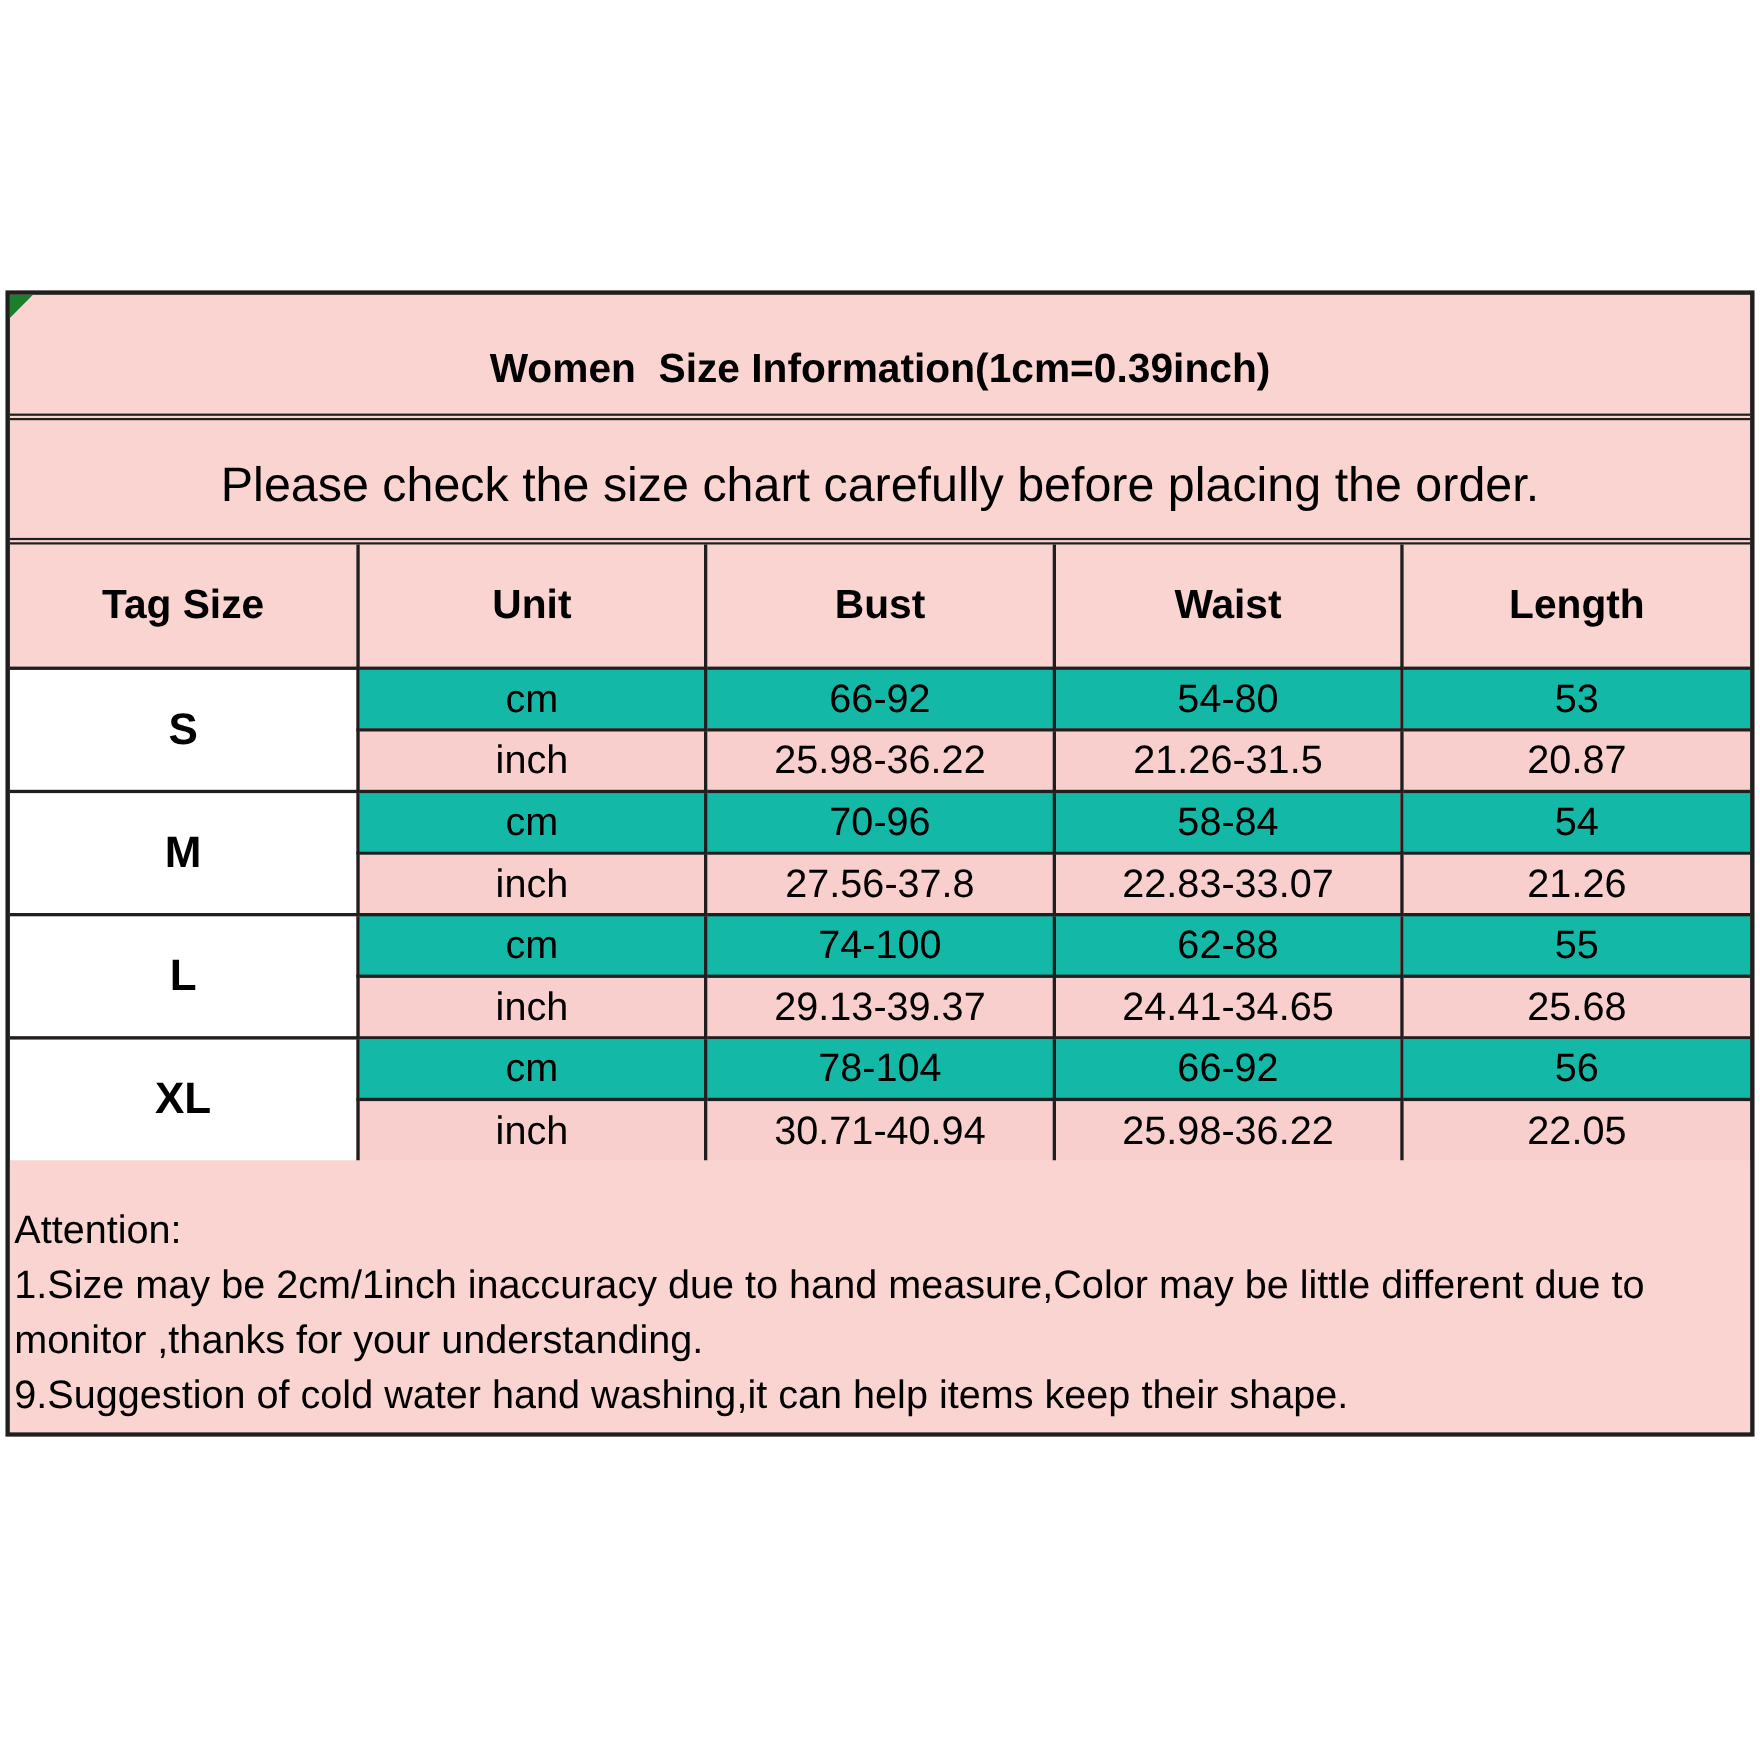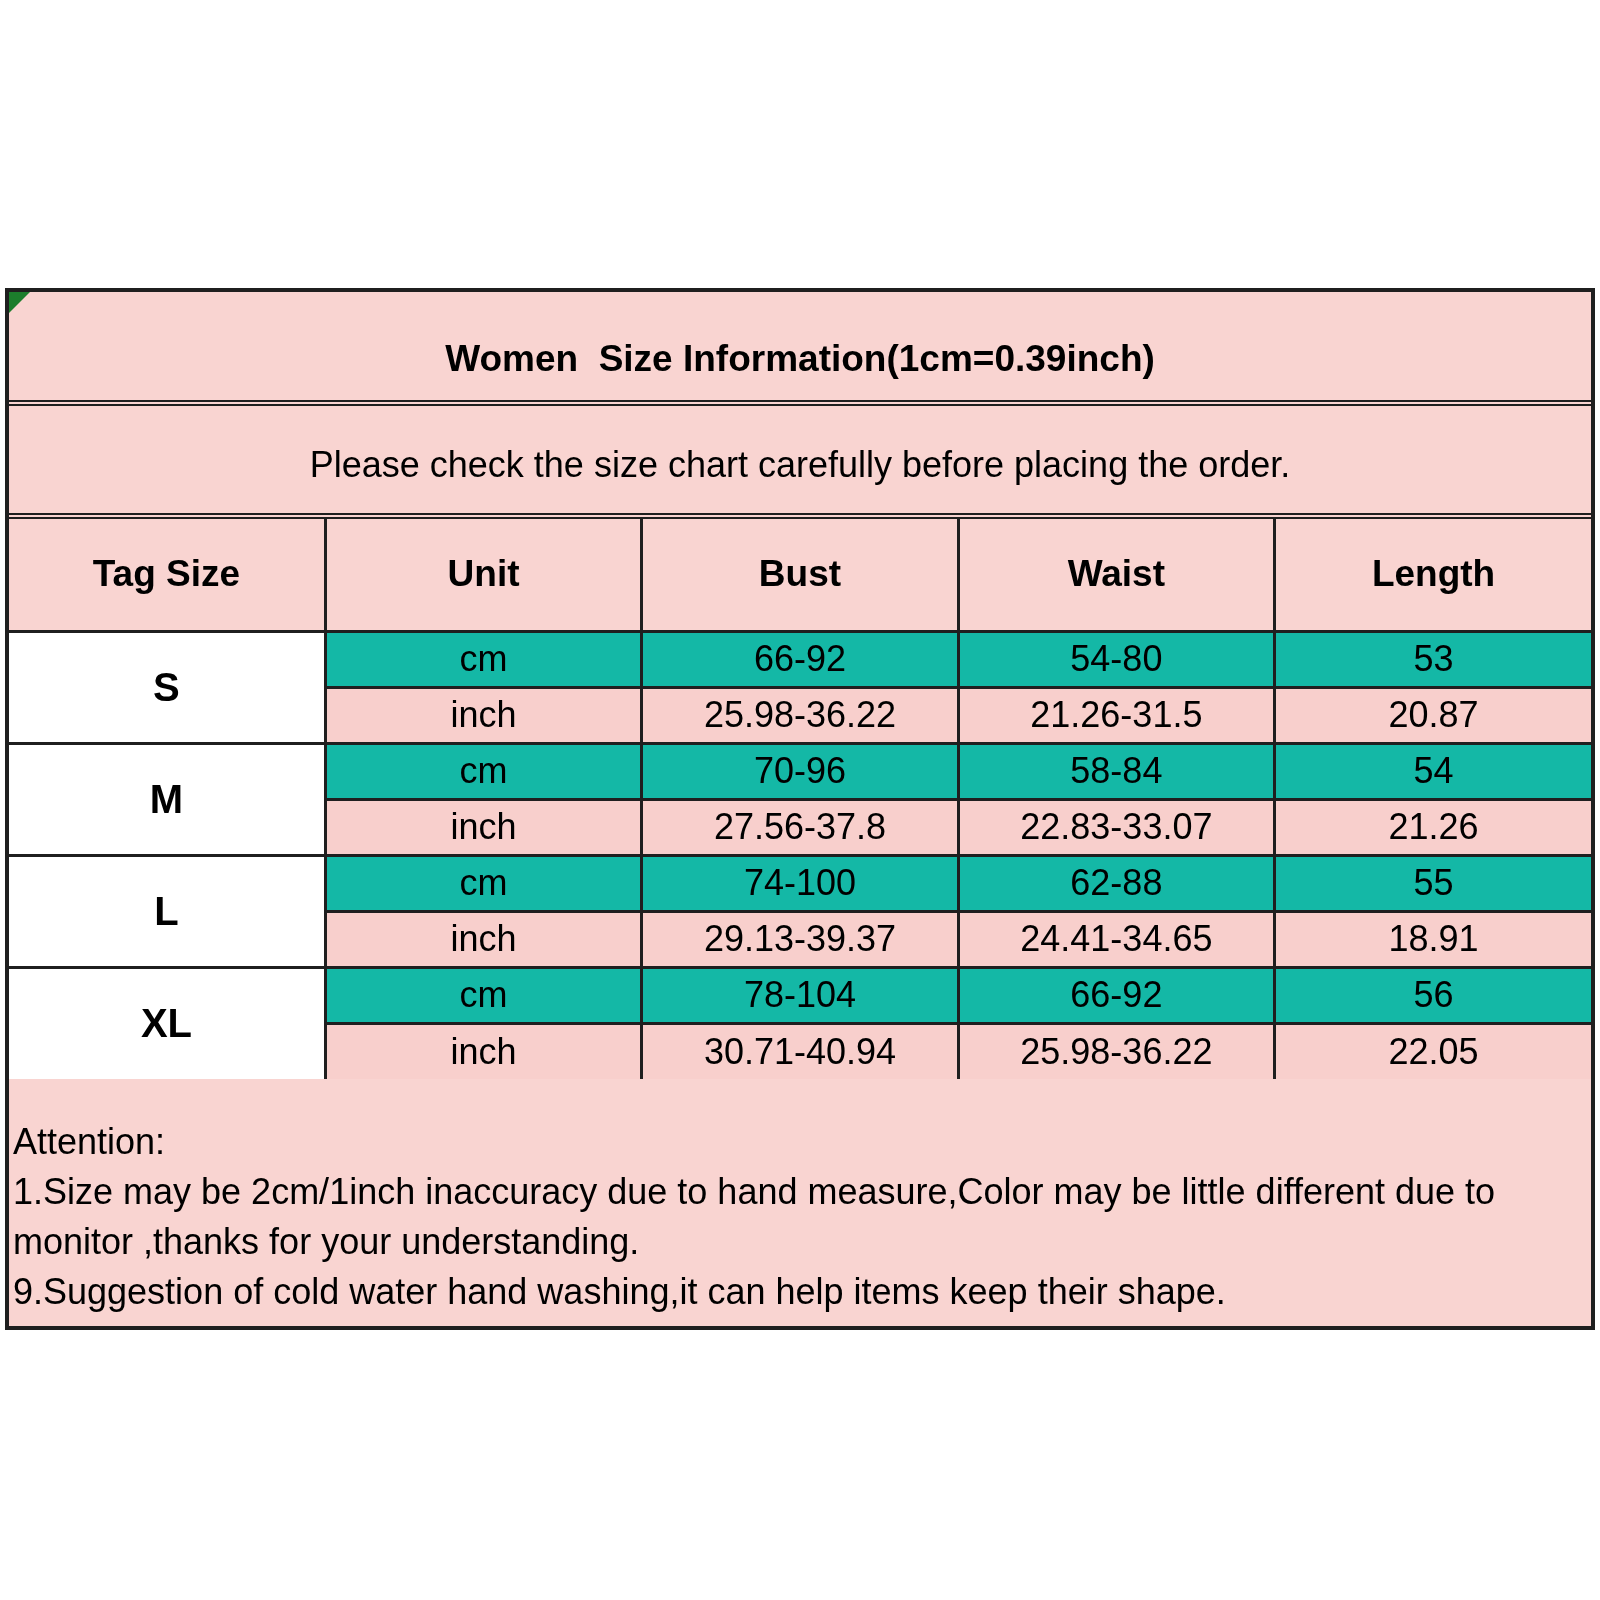--- a/index.html
+++ b/index.html
@@ -6,21 +6,21 @@
   body {
     width: 1600px; height: 1600px;
     background: #ffffff;
     font-family: "Liberation Sans", sans-serif;
     color: #000000;
     position: relative;
     overflow: hidden;
   }
   .sheet {
     position: absolute;
-    left: 5px; top: 288px;
+    left: 5px; top: 264px;
     width: 1582px; height: 1034px;
     border: 4px solid #1f1f1f;
     background: #f9d4d1;
     display: flex;
     flex-direction: column;
   }
   .corner {
     position: absolute; top: 0; left: 0;
     width: 0; height: 0;
     border-top: 21px solid #1c7d2c;
@@ -36,21 +36,21 @@
   .title {
     font-size: 37px; font-weight: bold; white-space: pre;
   }
   .subtitle-row {
     box-sizing: border-box;
     height: 113px; flex: 0 0 auto;
     border-bottom: 6px double #1f1f1f;
     display: flex; align-items: center; justify-content: center;
     padding-top: 10px;
   }
-  .subtitle { font-size: 36px; }
+  .subtitle { font-size: 44px; }
   table.size-table {
     width: 100%;
     border-collapse: collapse;
     border: hidden; 
     table-layout: fixed;
     flex: 0 0 auto;
   }
   table.size-table th, table.size-table td {
     border: 3px solid #1f1f1f;
     text-align: center;
@@ -143,21 +143,21 @@
         <td class="size" rowspan="2">L</td>
         <td>cm</td>
         <td>74-100</td>
         <td>62-88</td>
         <td>55</td>
       </tr>
       <tr class="row-inch">
         <td>inch</td>
         <td>29.13-39.37</td>
         <td>24.41-34.65</td>
-        <td>18.91</td>
+        <td>25.68</td>
       </tr>
 
       <tr class="row-cm">
         <td class="size" rowspan="2">XL</td>
         <td>cm</td>
         <td>78-104</td>
         <td>66-92</td>
         <td>56</td>
       </tr>
       <tr class="row-inch">

